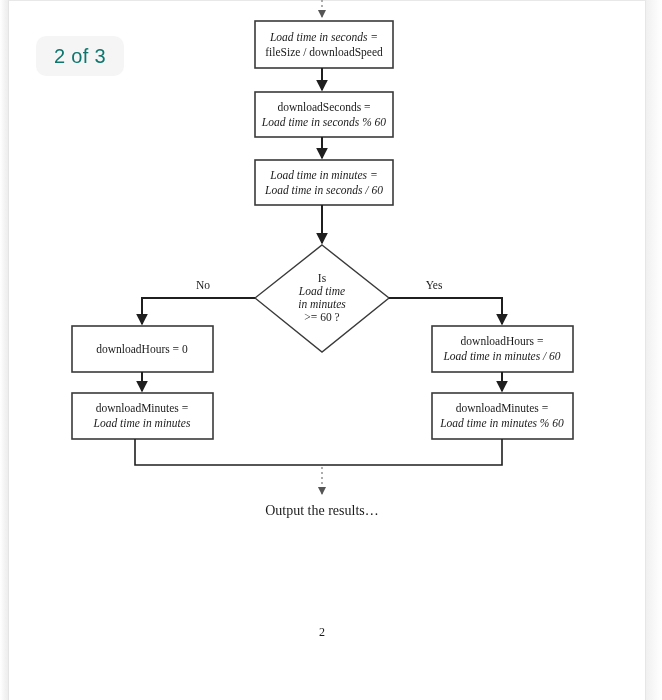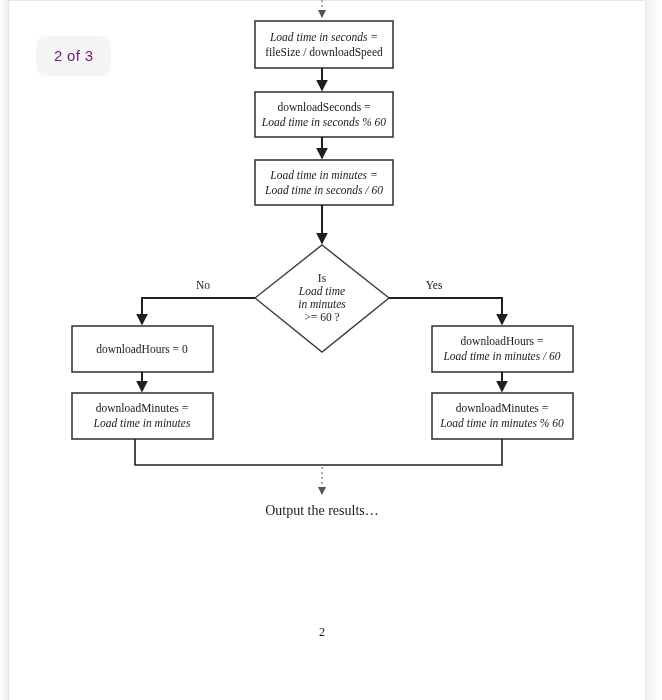--- a/index.html
+++ b/index.html
@@ -45,23 +45,23 @@
   }
 
   
   #page-badge {
     position: absolute;
     left: 36px;
     top: 36px;
     padding: 9px 18px;
     background: #f5f5f5;
     border-radius: 10px;
-    color: #701a75;
+    color: #0f766e;
     font-family: "Liberation Sans", sans-serif;
-    font-size: 15px;
+    font-size: 20px;
     line-height: 22px;
     letter-spacing: 0.3px;
     user-select: none;
   }
 
   
   #flow-svg {
     position: absolute;
     left: 0;
     top: 0;

